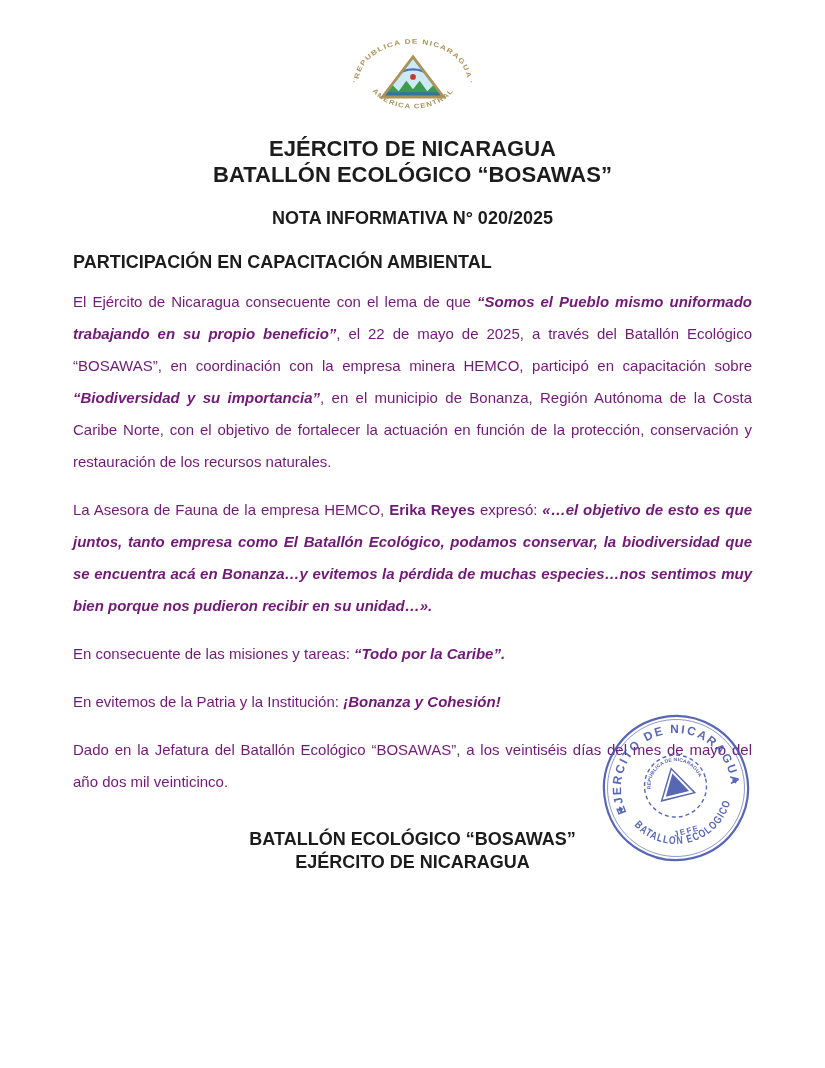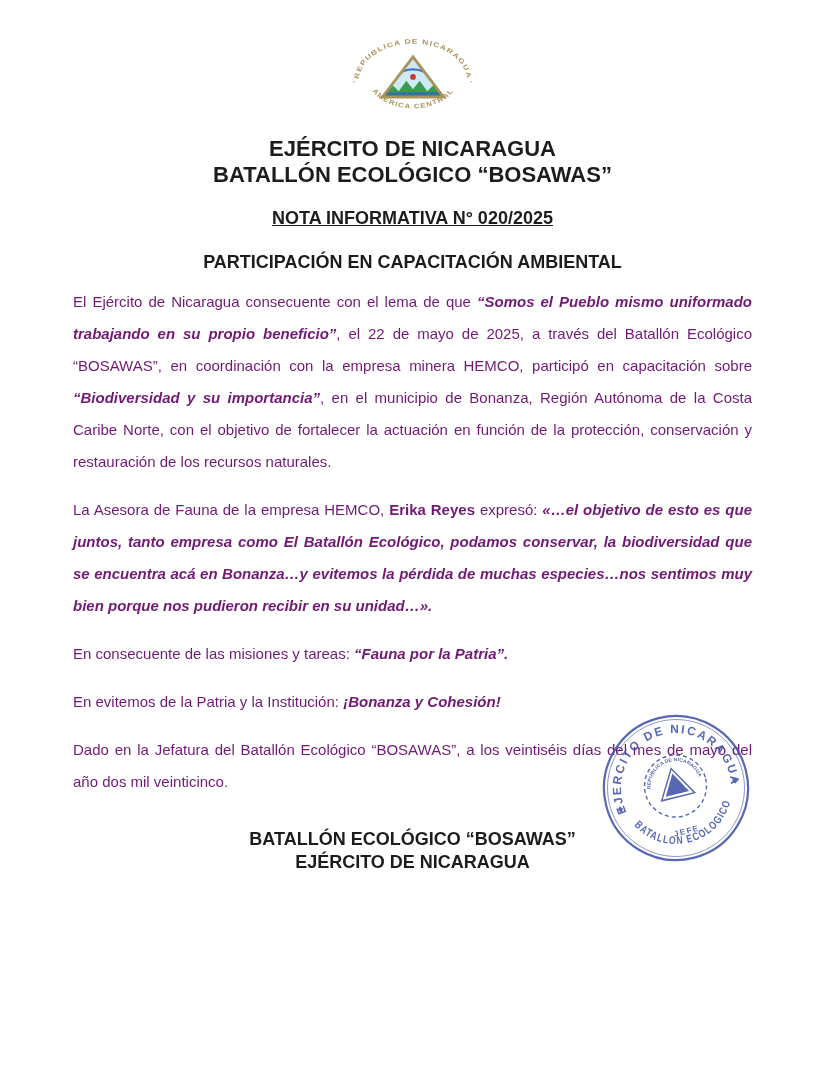--- a/index.html
+++ b/index.html
@@ -11,23 +11,23 @@
   .content{padding:36px 73px 0 73px;}
   .emblem{display:block;margin:0 auto;}
   .org-title{
     font-size:22px;font-weight:bold;text-align:center;color:#1c1c1c;
     line-height:1.2;margin:20px 0 0 0;
   }
   .note-number{
     text-align:center;font-size:18px;font-weight:bold;color:#1c1c1c;
     margin:19px 0 0 0;
   }
-  .note-number span{text-decoration:underline;}
+  .note-number span{}
   .subject{
-    text-align:center;font-size:18px;font-weight:bold;color:#1c1c1c;
+    font-size:18px;font-weight:bold;color:#1c1c1c;
     margin:23px 0 0 0;
   }
   p.body{
     font-size:15px;line-height:32px;text-align:justify;margin:16px 0 0 0;
     color:#701a75;
   }
   p.body.first{margin-top:13px;}
   .bi{font-weight:bold;font-style:italic;}
   .b{font-weight:bold;}
   .signature{
@@ -79,21 +79,21 @@
       <span>NOTA INFORMATIVA N° 020/2025</span>
     </div>
 
     <div class="subject">PARTICIPACIÓN EN CAPACITACIÓN AMBIENTAL</div>
 
     <p class="body first"><span>El Ejército de Nicaragua consecuente con el lema de que </span><span class="bi">“Somos el Pueblo mismo uniformado trabajando en su propio beneficio”</span><span>, el 22 de mayo de 2025, a través del Batallón Ecológico “BOSAWAS”, en coordinación con la empresa minera HEMCO, participó en capacitación sobre </span><span class="bi">“Biodiversidad y su importancia”</span><span>, en el municipio de Bonanza, Región Autónoma de la Costa Caribe Norte, con el objetivo de fortalecer la actuación en función de la protección, conservación y restauración de los recursos naturales.</span></p>
 
     <p class="body"><span>La Asesora de Fauna de la empresa HEMCO, </span><span class="b">Erika Reyes</span><span> expresó: </span><span class="bi">«…el objetivo de esto es que juntos, tanto empresa como El Batallón Ecológico, podamos conservar, la biodiversidad que se encuentra acá en Bonanza…y evitemos la pérdida de muchas especies…nos sentimos muy bien porque nos pudieron recibir en su unidad…».</span></p>
 
 
-    <p class="body"><span>En consecuente de las misiones y tareas: </span><span class="bi">“Fauna por la Patria”.</span></p>
+    <p class="body"><span>En consecuente de las misiones y tareas: </span><span class="bi">“Todo por la Caribe”.</span></p>
 
     <p class="body"><span>En evitemos de la Patria y la Institución: </span><span class="bi">¡Bonanza y Cohesión!</span></p>
 
     <p class="body"><span>Dado en la Jefatura del Batallón Ecológico “BOSAWAS”, a los veintiséis días del mes de mayo del año dos mil veinticinco.</span></p>
 
     <div class="signature">
       <span>BATALLÓN ECOLÓGICO “BOSAWAS”</span><br>
       <span>EJÉRCITO DE NICARAGUA</span>
     </div>
   </div>

